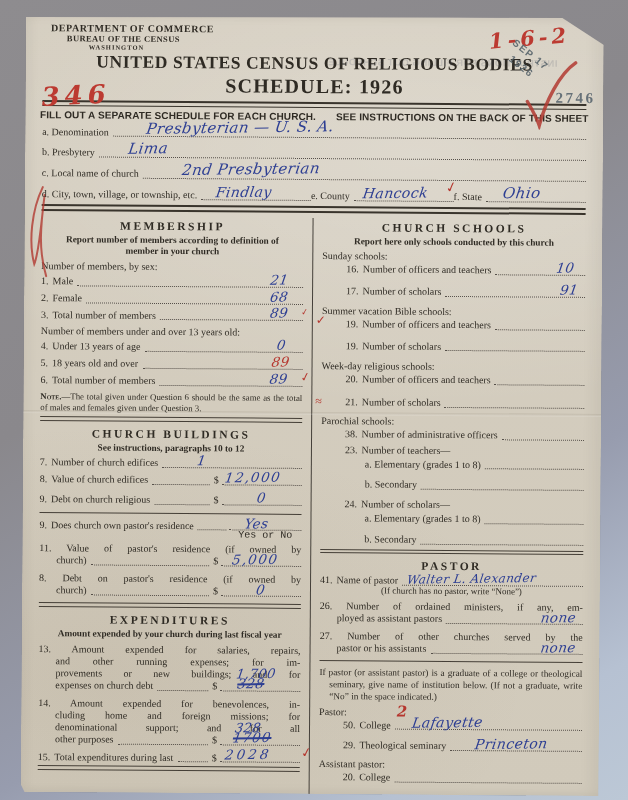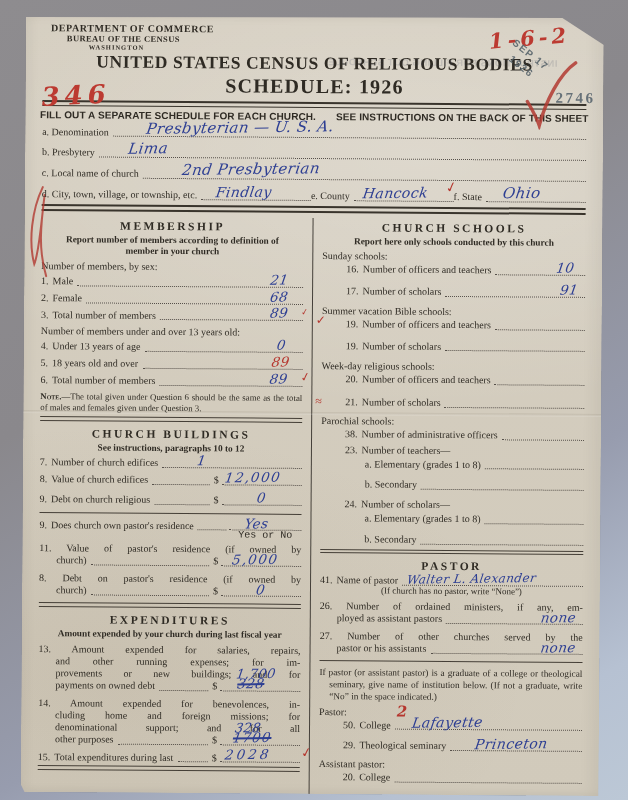--- a/index.html
+++ b/index.html
@@ -288,21 +288,21 @@
       <div class="srule"></div>
 
       <div class="sech">EXPENDITURES</div>
       <div class="subh">Amount expended by your church during last fiscal year</div>
 
       <div class="qml">
         <div class="jline"><span class="n">13.</span> <span>Amount expended for salaries, repairs,</span></div>
         <div class="jline ind">and other running expenses; for im-</div>
         <div class="jline ind">provements or new buildings; and for</div>
         <div class="lastline">
-          <span>payments on owned debt</span>
+          <span>expenses on church debt</span>
           <span class="lead"></span>
           <span class="cur">$</span>
           <span class="mlead">
             <span class="val hw struck" style="left:16px;">328</span>
           </span>
         </div>
         <span class="aval hw" style="right:26px;">1,700</span>
       </div>
 
       <div class="qml">

